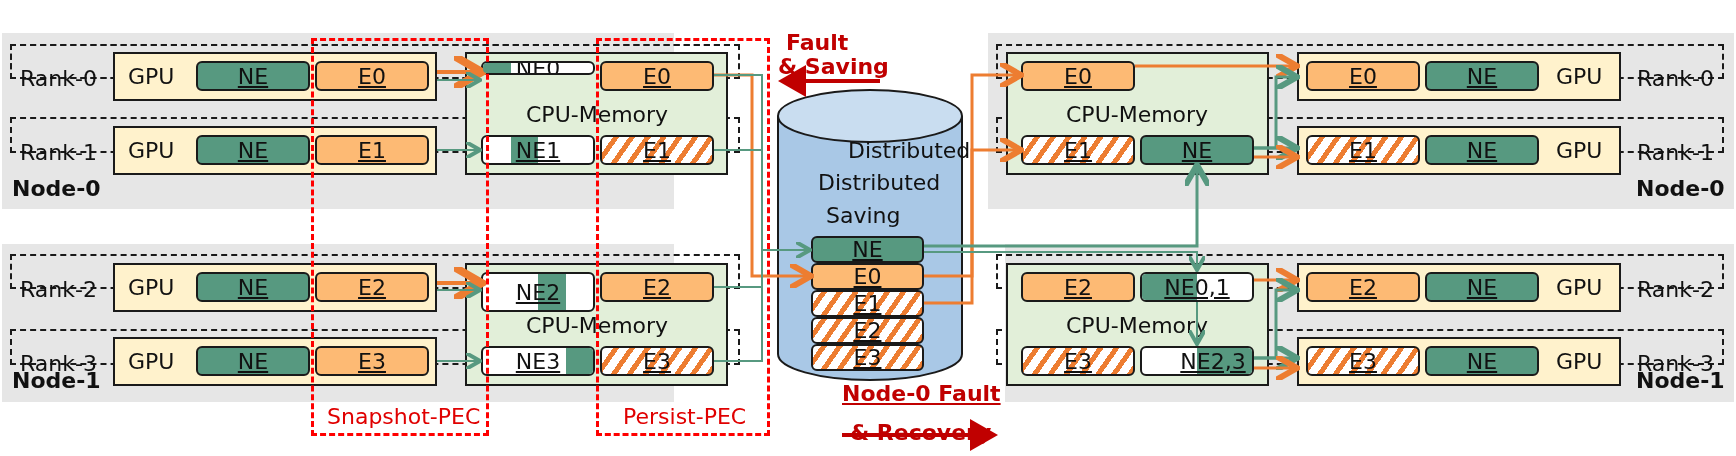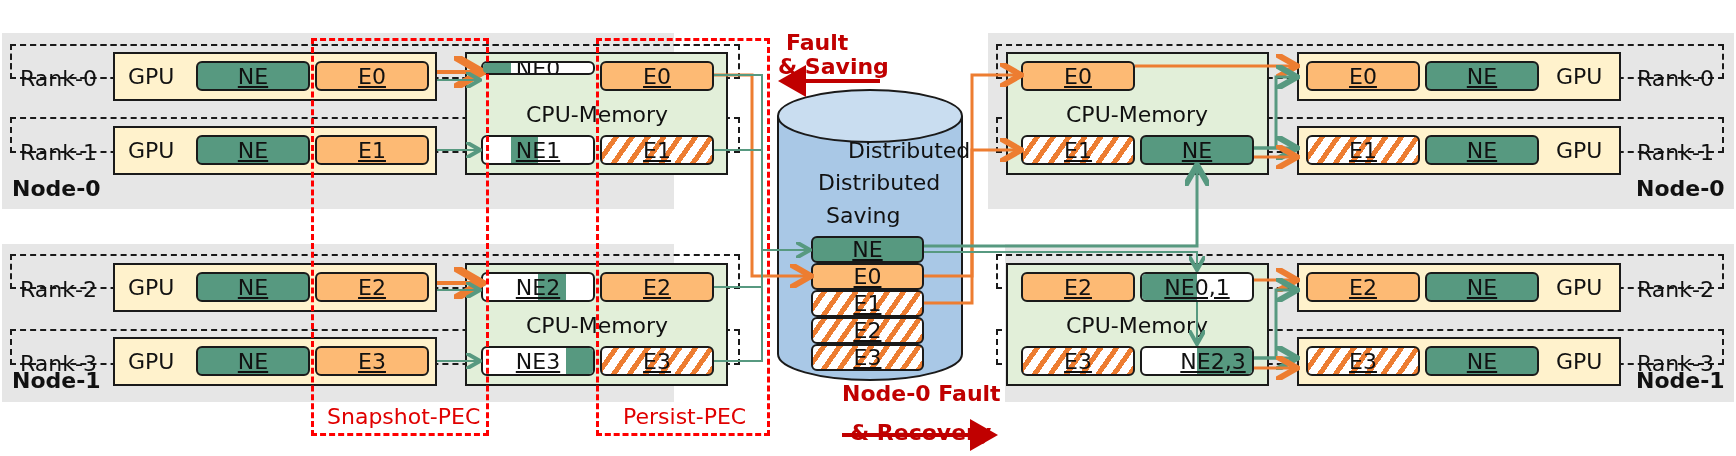--- a/index.html
+++ b/index.html
@@ -91,21 +91,21 @@
 <div class="abs blk e" style="left:600px;top:61px;width:114px;height:30px;">
     <span>E0</span>
   </div>
 <div class="abs blk white" style="left:481px;top:135px;width:114px;height:30px;">
     <div class="fillpart" style="left:25%;width:25%;"></div>
     <span>NE1</span>
   </div>
 <div class="abs blk hatch" style="left:600px;top:135px;width:114px;height:30px;">
     <span>E1</span>
   </div>
-<div class="abs blk white" style="left:481px;top:272px;width:114px;height:30px;">
+<div class="abs blk white" style="left:481px;top:272px;width:114px;height:40px;">
     <div class="fillpart" style="left:50%;width:25%;"></div>
     <span>NE2</span>
   </div>
 <div class="abs blk e" style="left:600px;top:272px;width:114px;height:30px;">
     <span>E2</span>
   </div>
 <div class="abs blk white" style="left:481px;top:346px;width:114px;height:30px;">
     <div class="fillpart" style="left:75%;width:25%;"></div>
     <span>NE3</span>
   </div>
@@ -138,21 +138,21 @@
 <div class="abs blk hatch" style="left:811px;top:290px;width:113px;height:27px;">
     <span>E1</span>
   </div>
 <div class="abs blk hatch" style="left:811px;top:317px;width:113px;height:27px;">
     <span>E2</span>
   </div>
 <div class="abs blk hatch" style="left:811px;top:344px;width:113px;height:27px;">
     <span>E3</span>
   </div>
 
-<div class="abs lbl dred" style="left:842px;top:381px;">Node-0 Fault</div>
+<div class="abs lbl dred" style="left:842px;top:381px;text-decoration:underline;">Node-0 Fault</div>
 <div class="abs lbl dred" style="left:850px;top:420px;">&amp; Recovery</div>
 
 <div class="abs node-bg" style="left:988px;top:33px;width:746px;height:176px;"></div>
 <div class="abs node-bg" style="left:1005px;top:244px;width:729px;height:158px;"></div>
 <div class="abs lbl bold" style="left:1636px;top:176px;">Node-0</div>
 <div class="abs lbl bold" style="left:1636px;top:368px;">Node-1</div>
 
 <div class="abs dash" style="left:996px;top:44px;width:728px;height:35px;"></div>
 <div class="abs dash" style="left:996px;top:117px;width:728px;height:36px;"></div>
 <div class="abs dash" style="left:996px;top:254px;width:728px;height:35px;"></div>

